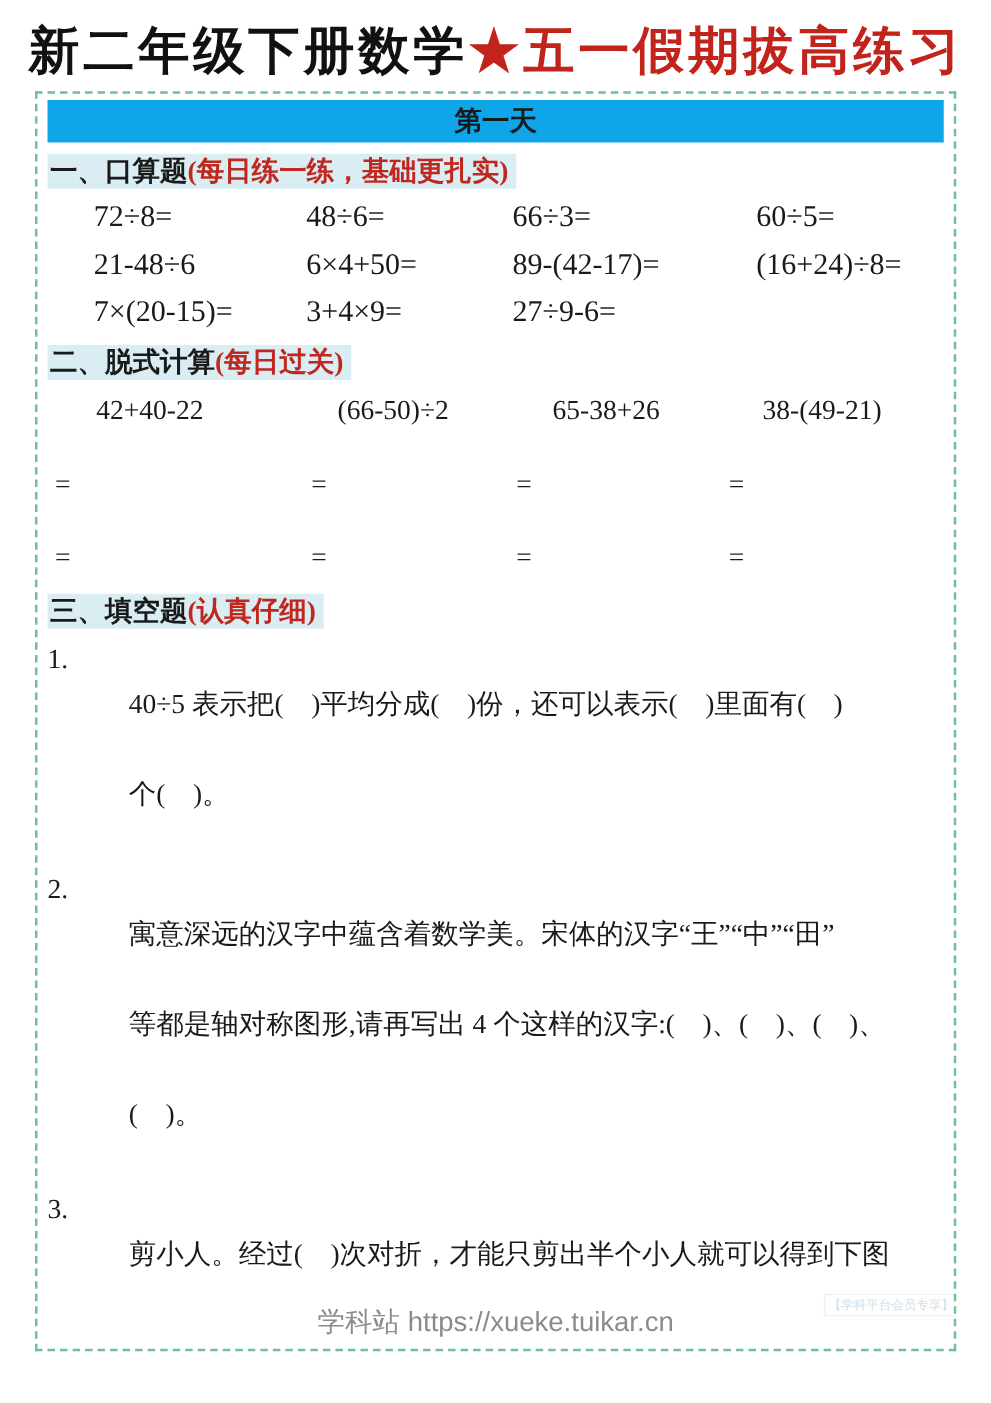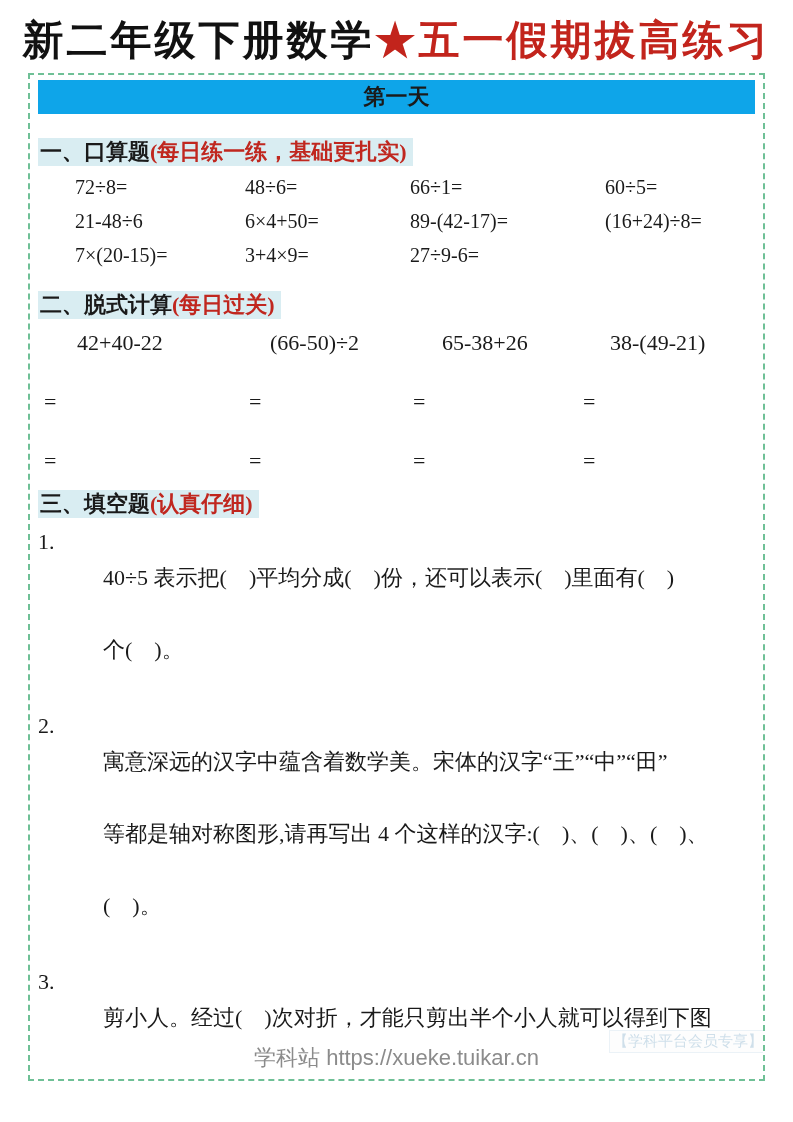--- a/index.html
+++ b/index.html
@@ -27,29 +27,29 @@
     padding:5px 8px 0 8px;
     overflow:hidden;
   }
   .day-bar{
     background:#0ea5e9;
     height:34px;line-height:34px;
     text-align:center;
     font-size:22px;font-weight:600;
   }
   
-  .sec-header{margin:22px 0 4px 0;font-size:22px;font-weight:700;line-height:32px;}
+  .sec-header{margin:7px 0 4px 0;font-size:22px;font-weight:700;line-height:32px;}
   .sec-highlight{background:#d9edf2;padding:1px 6px 2px 2px;}
   .sec-red{color:#c0271f;}
   
   .oral-grid{
     display:grid;
     grid-template-columns:170px 165px 195px auto;
     padding-left:37px;
-    font-size:20px;
+    font-size:24px;
     row-gap:11px;
     margin:8px 0 10px 0;
   }
   
   .written-problems{
     display:grid;
     grid-template-columns:193px 172px 168px auto;
     padding-left:39px;
     font-size:22px;
     margin:9px 0 0 0;
@@ -69,21 +69,21 @@
   
   .footer{
     position:absolute;left:0;right:0;bottom:6px;
     text-align:center;
     font-family:"Liberation Sans","DejaVu Sans",sans-serif;
     font-size:22px;color:#8b8b8b;
   }
   .watermark{
     position:absolute;right:-4px;bottom:26px;
     font-family:"Liberation Sans","DejaVu Sans",sans-serif;
-    font-size:15px;color:#a8c6da;opacity:.55;
+    font-size:10px;color:#a8c6da;opacity:.55;
     border:1px solid #dce9f2;padding:1px 3px;background:#fdfdfd;
     white-space:nowrap;
   }
 </style>
 </head>
 <body>
 
 <div class="page-title">
   <span class="title-black">新二年级下册数学</span><span class="title-red">★五一假期拔高练习</span>
 </div>
@@ -93,21 +93,21 @@
   <div class="day-bar">第一天</div>
 
   <div class="sec-header">
     <span class="sec-highlight">
       <span>一、口算题</span><span class="sec-red">(每日练一练，基础更扎实)</span>
     </span>
   </div>
   <div class="oral-grid">
     <span>72÷8=</span>
     <span>48÷6=</span>
-    <span>66÷1=</span>
+    <span>66÷3=</span>
     <span>60÷5=</span>
     <span>21-48÷6</span>
     <span>6×4+50=</span>
     <span>89-(42-17)=</span>
     <span>(16+24)÷8=</span>
     <span>7×(20-15)=</span>
     <span>3+4×9=</span>
     <span>27÷9-6=</span>
   </div>
 

